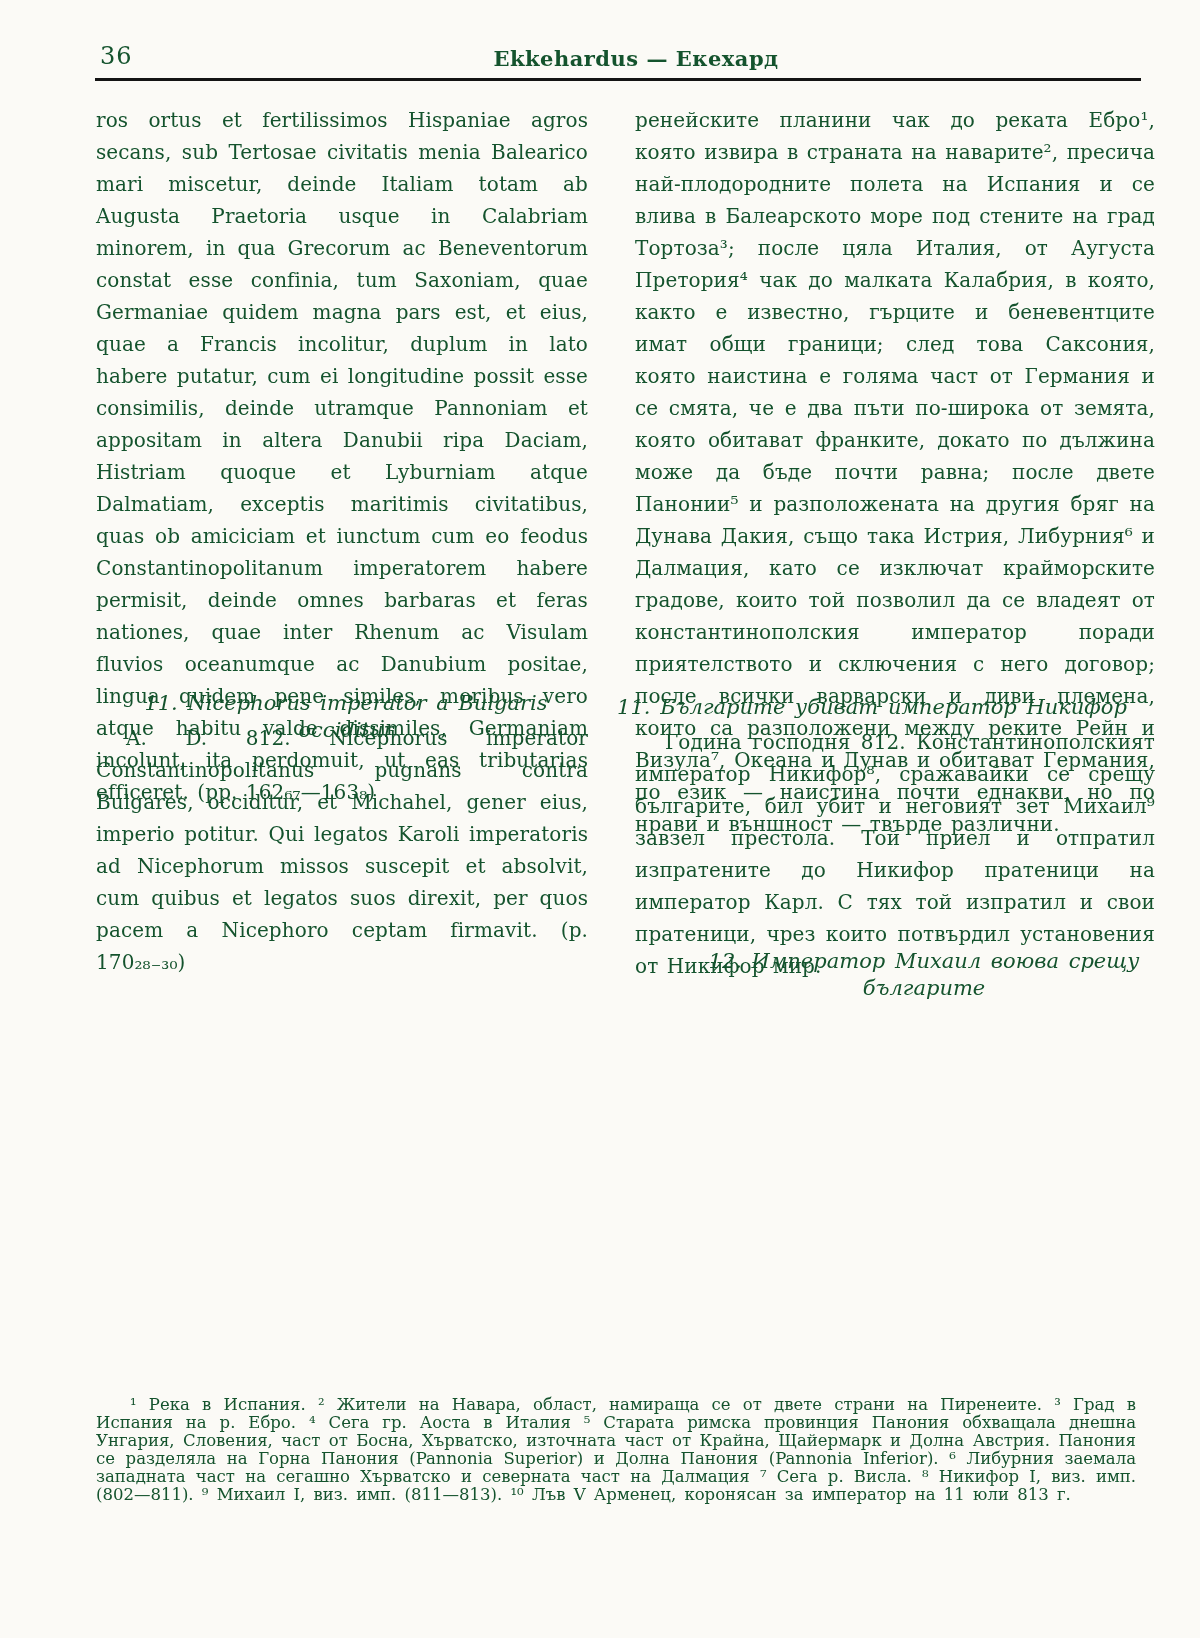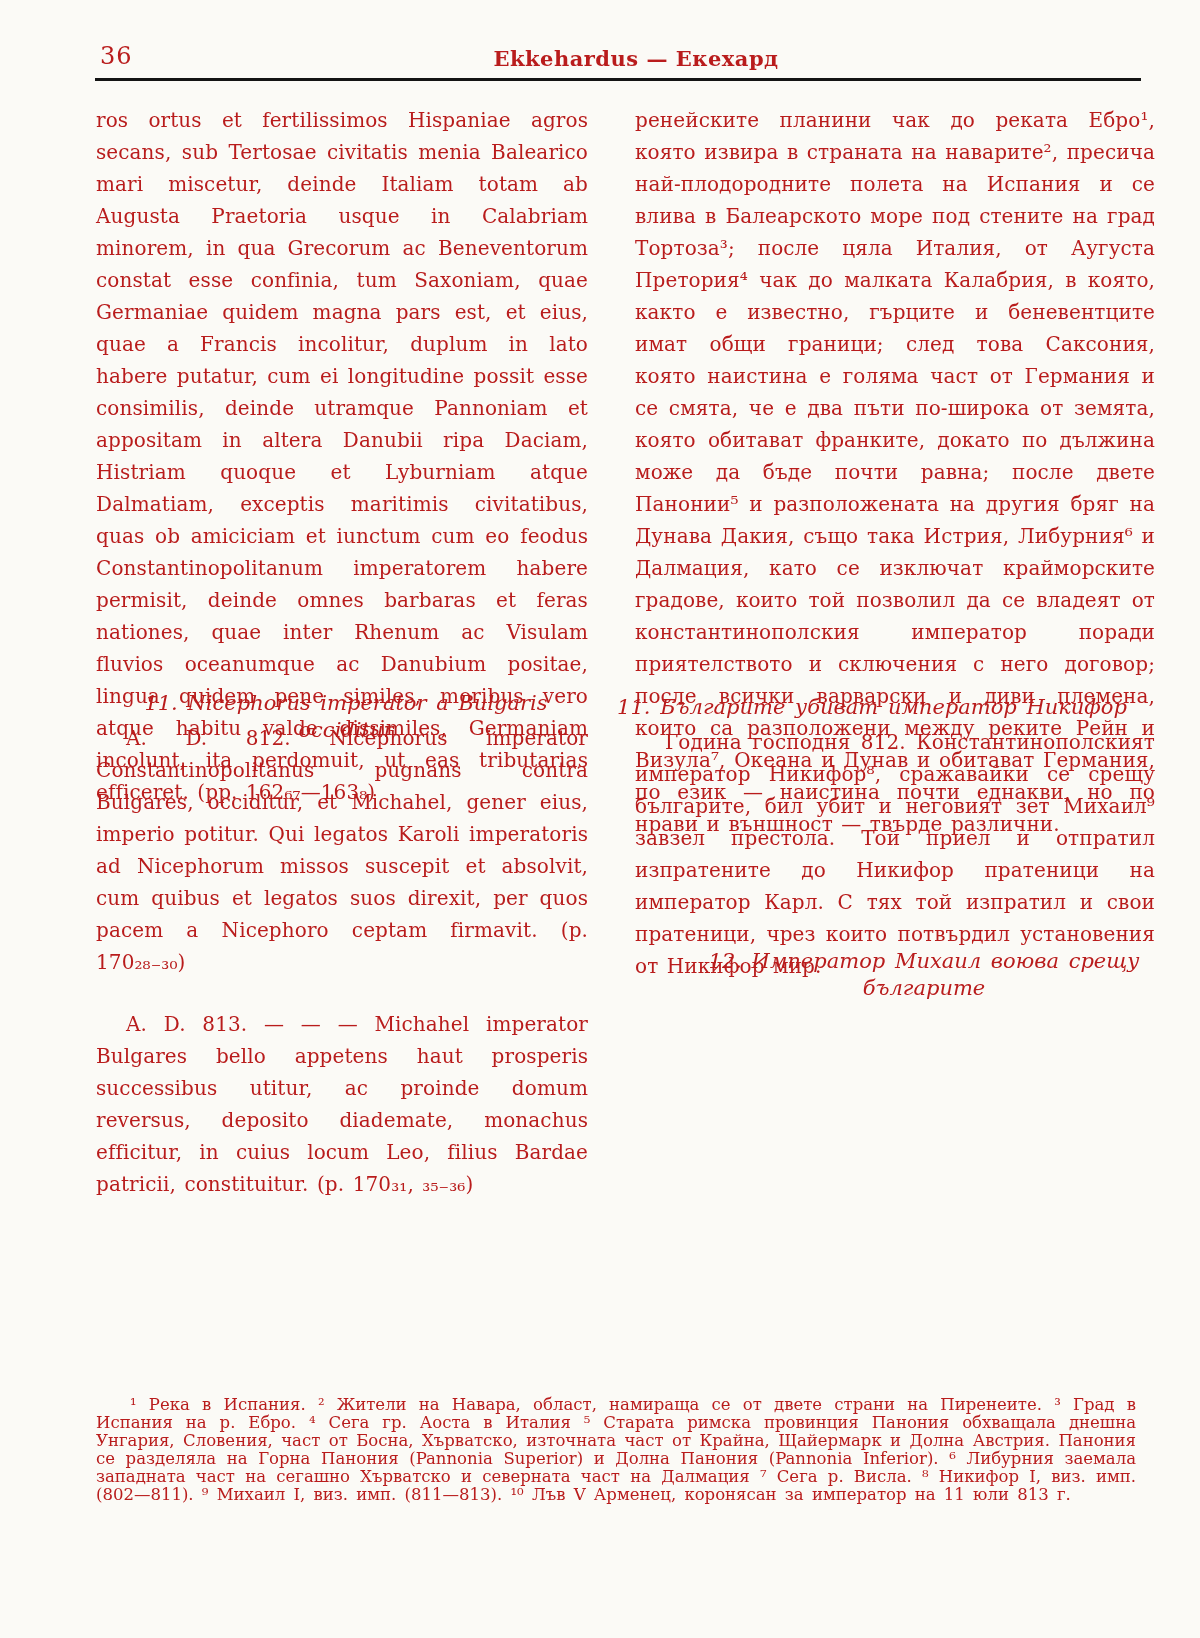--- a/index.html
+++ b/index.html
@@ -6,21 +6,21 @@
     margin: 0;
     padding: 0;
     background: #e8e6e0;
   }
   .page {
     position: relative;
     width: 1200px;
     height: 1638px;
     margin: 0 auto;
     background: #fbfaf6;
-    color: #b91c1c;
+    color: #14532d;
     font-family: "DejaVu Serif", "Liberation Serif", serif;
     overflow: hidden;
     text-decoration: underline;
   }
   .page-number {
     position: absolute;
     left: 100px;
     top: 42px;
     font-size: 24px;
     letter-spacing: 1px;
@@ -92,21 +92,20 @@
 
   <div class="header-rule"></div>
 
   <p class="block col-left" style="top:104px;">ros ortus et fertilissimos Hispaniae agros secans, sub Tertosae civitatis menia Balearico mari miscetur, deinde Italiam totam ab Augusta Praetoria usque in Calabriam minorem, in qua Grecorum ac Beneventorum constat esse confinia, tum Saxoniam, quae Germaniae quidem magna pars est, et eius, quae a Francis incolitur, duplum in lato habere putatur, cum ei longitudine possit esse consimilis, deinde utramque Pannoniam et appositam in altera Danubii ripa Daciam, Histriam quoque et Lyburniam atque Dalmatiam, exceptis maritimis civitatibus, quas ob amiciciam et iunctum cum eo feodus Constantinopolitanum imperatorem habere permisit, deinde omnes barbaras et feras nationes, quae inter Rhenum ac Visulam fluvios oceanumque ac Danubium positae, lingua quidem pene similes, moribus vero atque habitu valde dissimiles, Germaniam incolunt, ita perdomuit, ut eas tributarias efficeret. (pp. 162₆₇—163₈)</p>
 
   <h3 class="section-heading col-left" style="top:686px;">11. Nicephorus imperator a Bulgaris occiditur</h3>
 
   <p class="block col-left indented" style="top:722px;">A. D. 812. Nicephorus imperator Constantinopolitanus pugnans contra Bulgares, occiditur, et Michahel, gener eius, imperio potitur. Qui legatos Karoli imperatoris ad Nicephorum missos suscepit et absolvit, cum quibus et legatos suos direxit, per quos pacem a Nicephoro ceptam firmavit. (p. 170₂₈₋₃₀)</p>
 
 
-  <p class="block col-left indented" style="top:1008px;">A. D. 813. — — — Michahel imperator Bulgares bello appetens haut prosperis successibus utitur, ac proinde domum reversus, deposito diademate, monachus efficitur, in cuius locum Leo, filius Bardae patricii, constituitur. (p. 170₃₁, ₃₅₋₃₆)</p>
 
   <p class="block col-right" style="top:104px;">ренейските планини чак до реката Ебро¹, която извира в страната на наварите², пресича най-плодородните полета на Испания и се влива в Балеарското море под стените на град Тортоза³; после цяла Италия, от Аугуста Претория⁴ чак до малката Калабрия, в която, както е известно, гърците и беневентците имат общи граници; след това Саксония, която наистина е голяма част от Германия и се смята, че е два пъти по-широка от земята, която обитават франките, докато по дължина може да бъде почти равна; после двете Панонии⁵ и разположената на другия бряг на Дунава Дакия, също така Истрия, Либурния⁶ и Далмация, като се изключат крайморските градове, които той позволил да се владеят от константинополския император поради приятелството и сключения с него договор; после всички варварски и диви племена, които са разположени между реките Рейн и Визула⁷, Океана и Дунав и обитават Германия, по език — наистина почти еднакви, но по нрави и външност — твърде различни.</p>
 
   <h3 class="section-heading col-right" style="top:690px;">11. Българите убиват император Никифор</h3>
 
   <p class="block col-right indented" style="top:726px;">Година господня 812. Константинополският император Никифор⁸, сражавайки се срещу българите, бил убит и неговият зет Михаил⁹ завзел престола. Той приел и отпратил изпратените до Никифор пратеници на император Карл. С тях той изпратил и свои пратеници, чрез които потвърдил установения от Никифор мир.</p>
 
   <h3 class="section-heading col-right narrow-heading" style="top:944px;">12. Император Михаил воюва срещу българите</h3>
 
 

